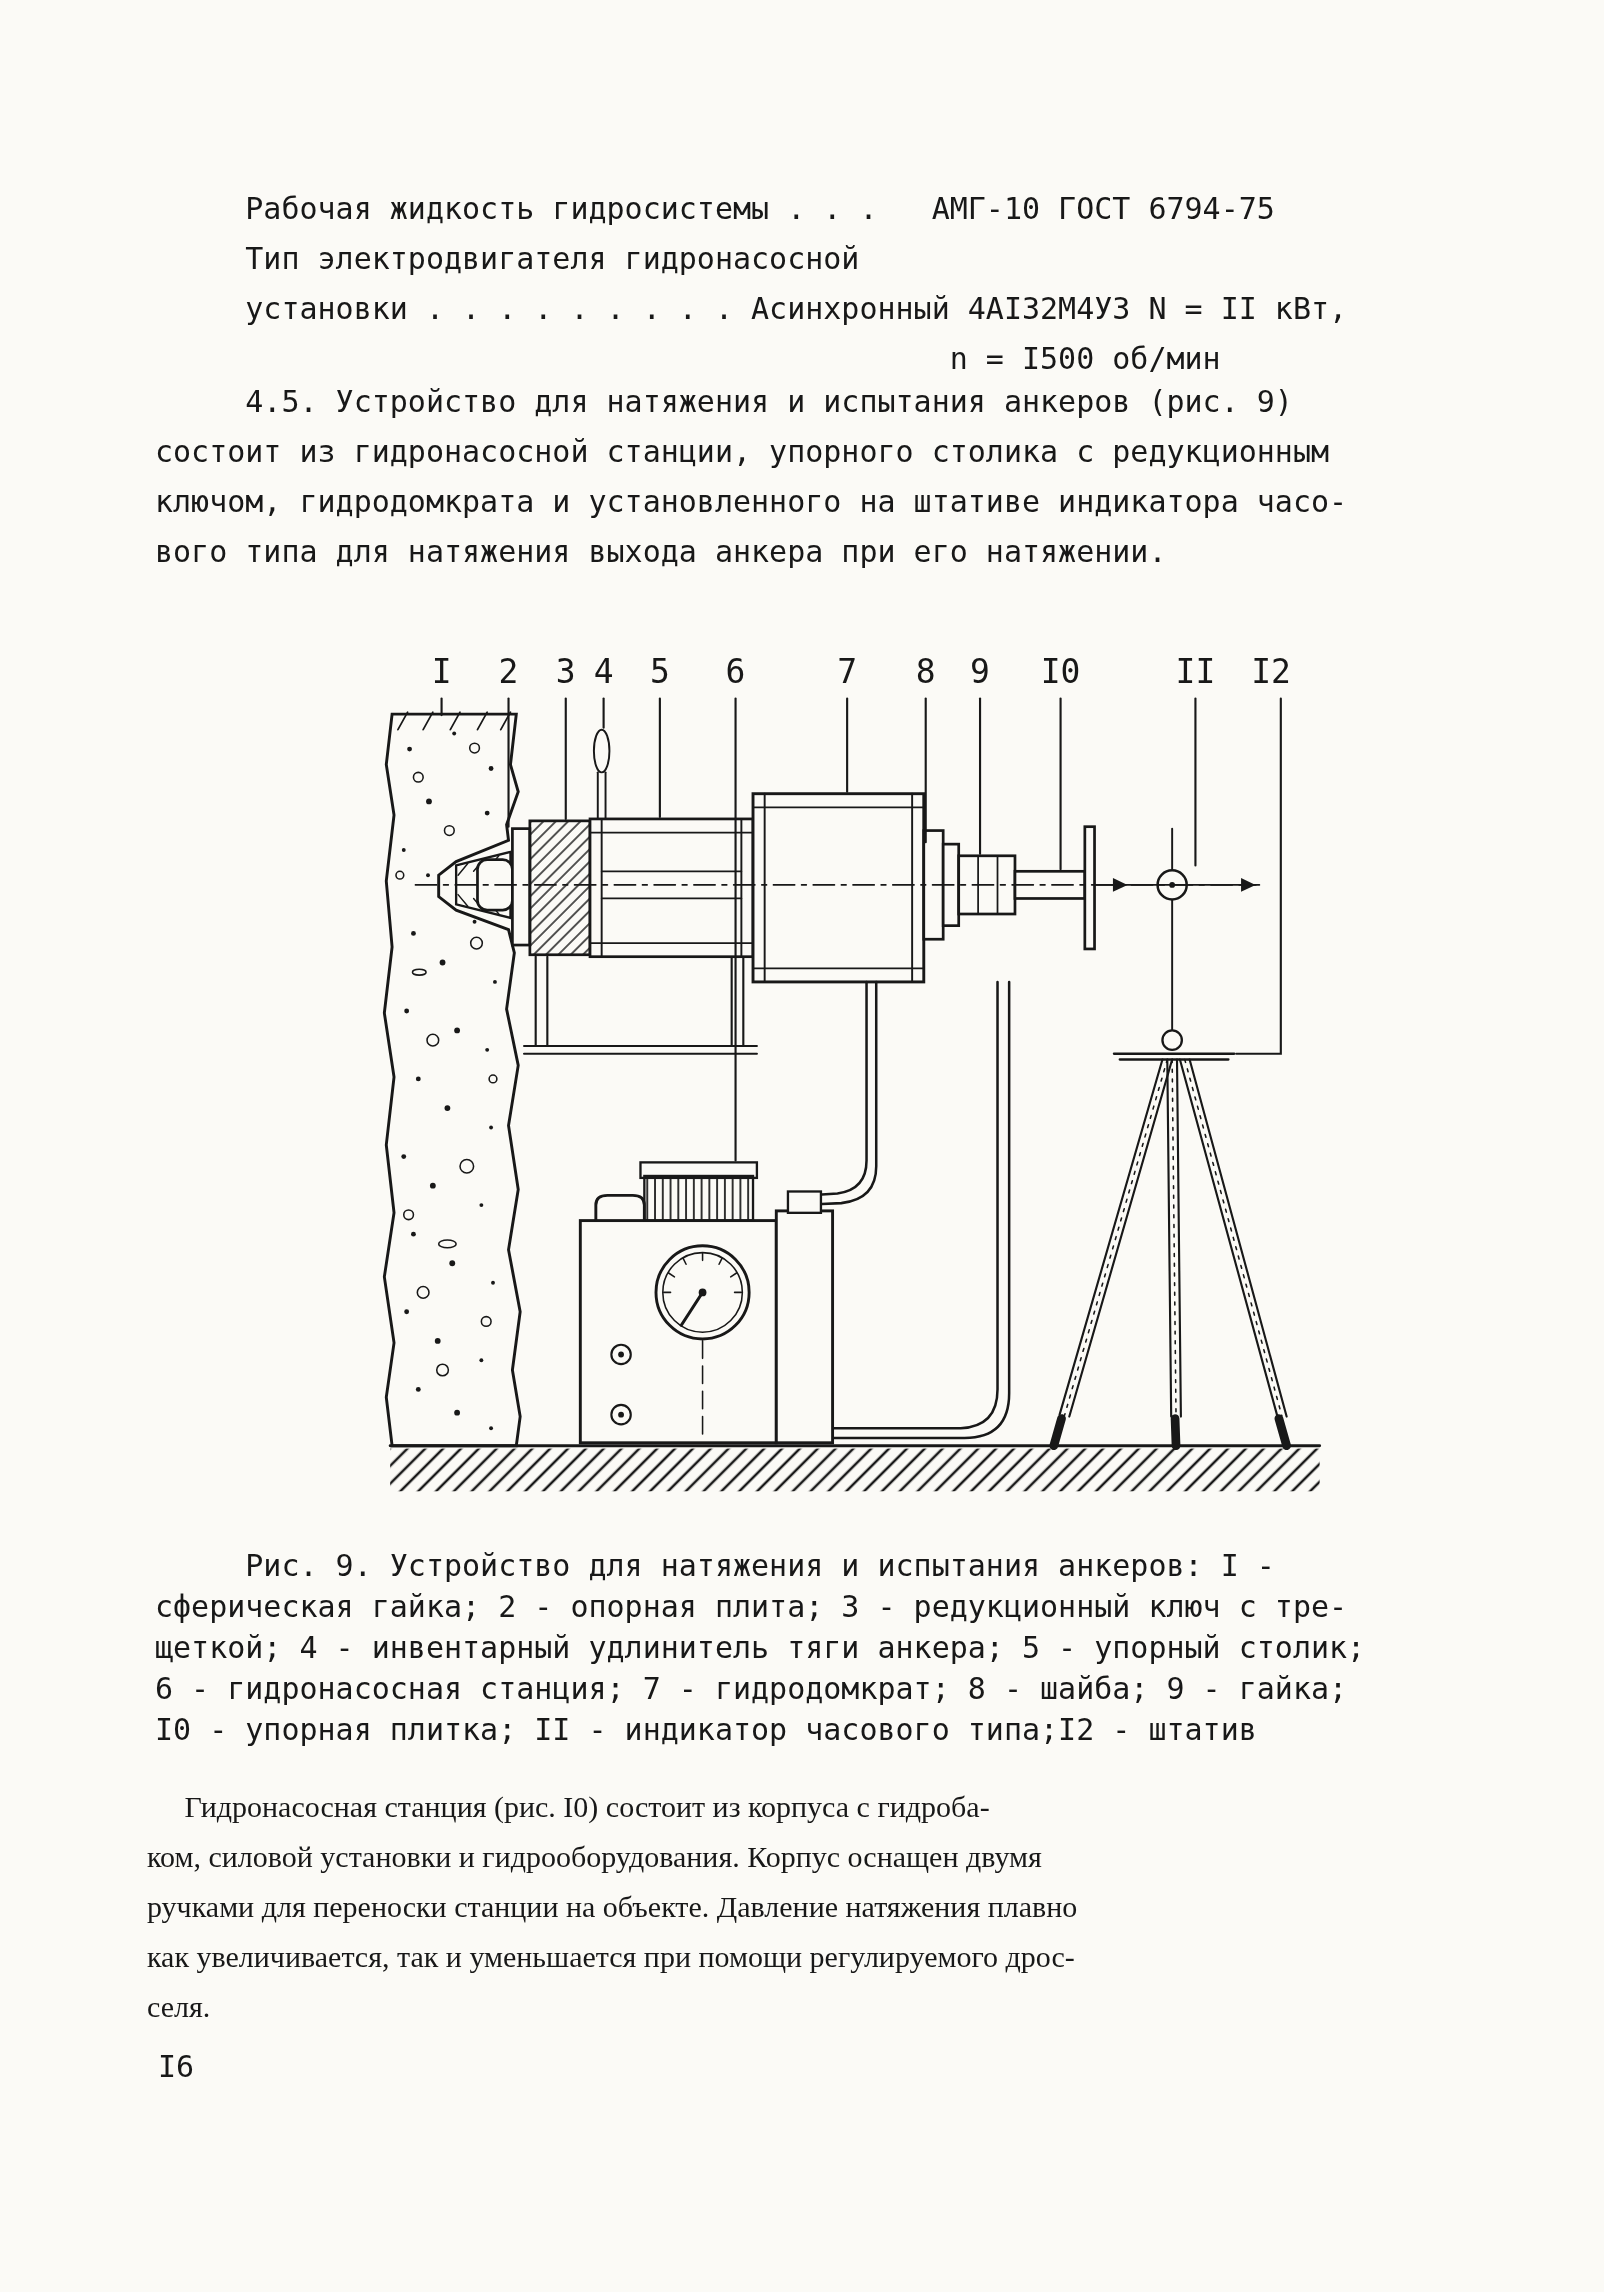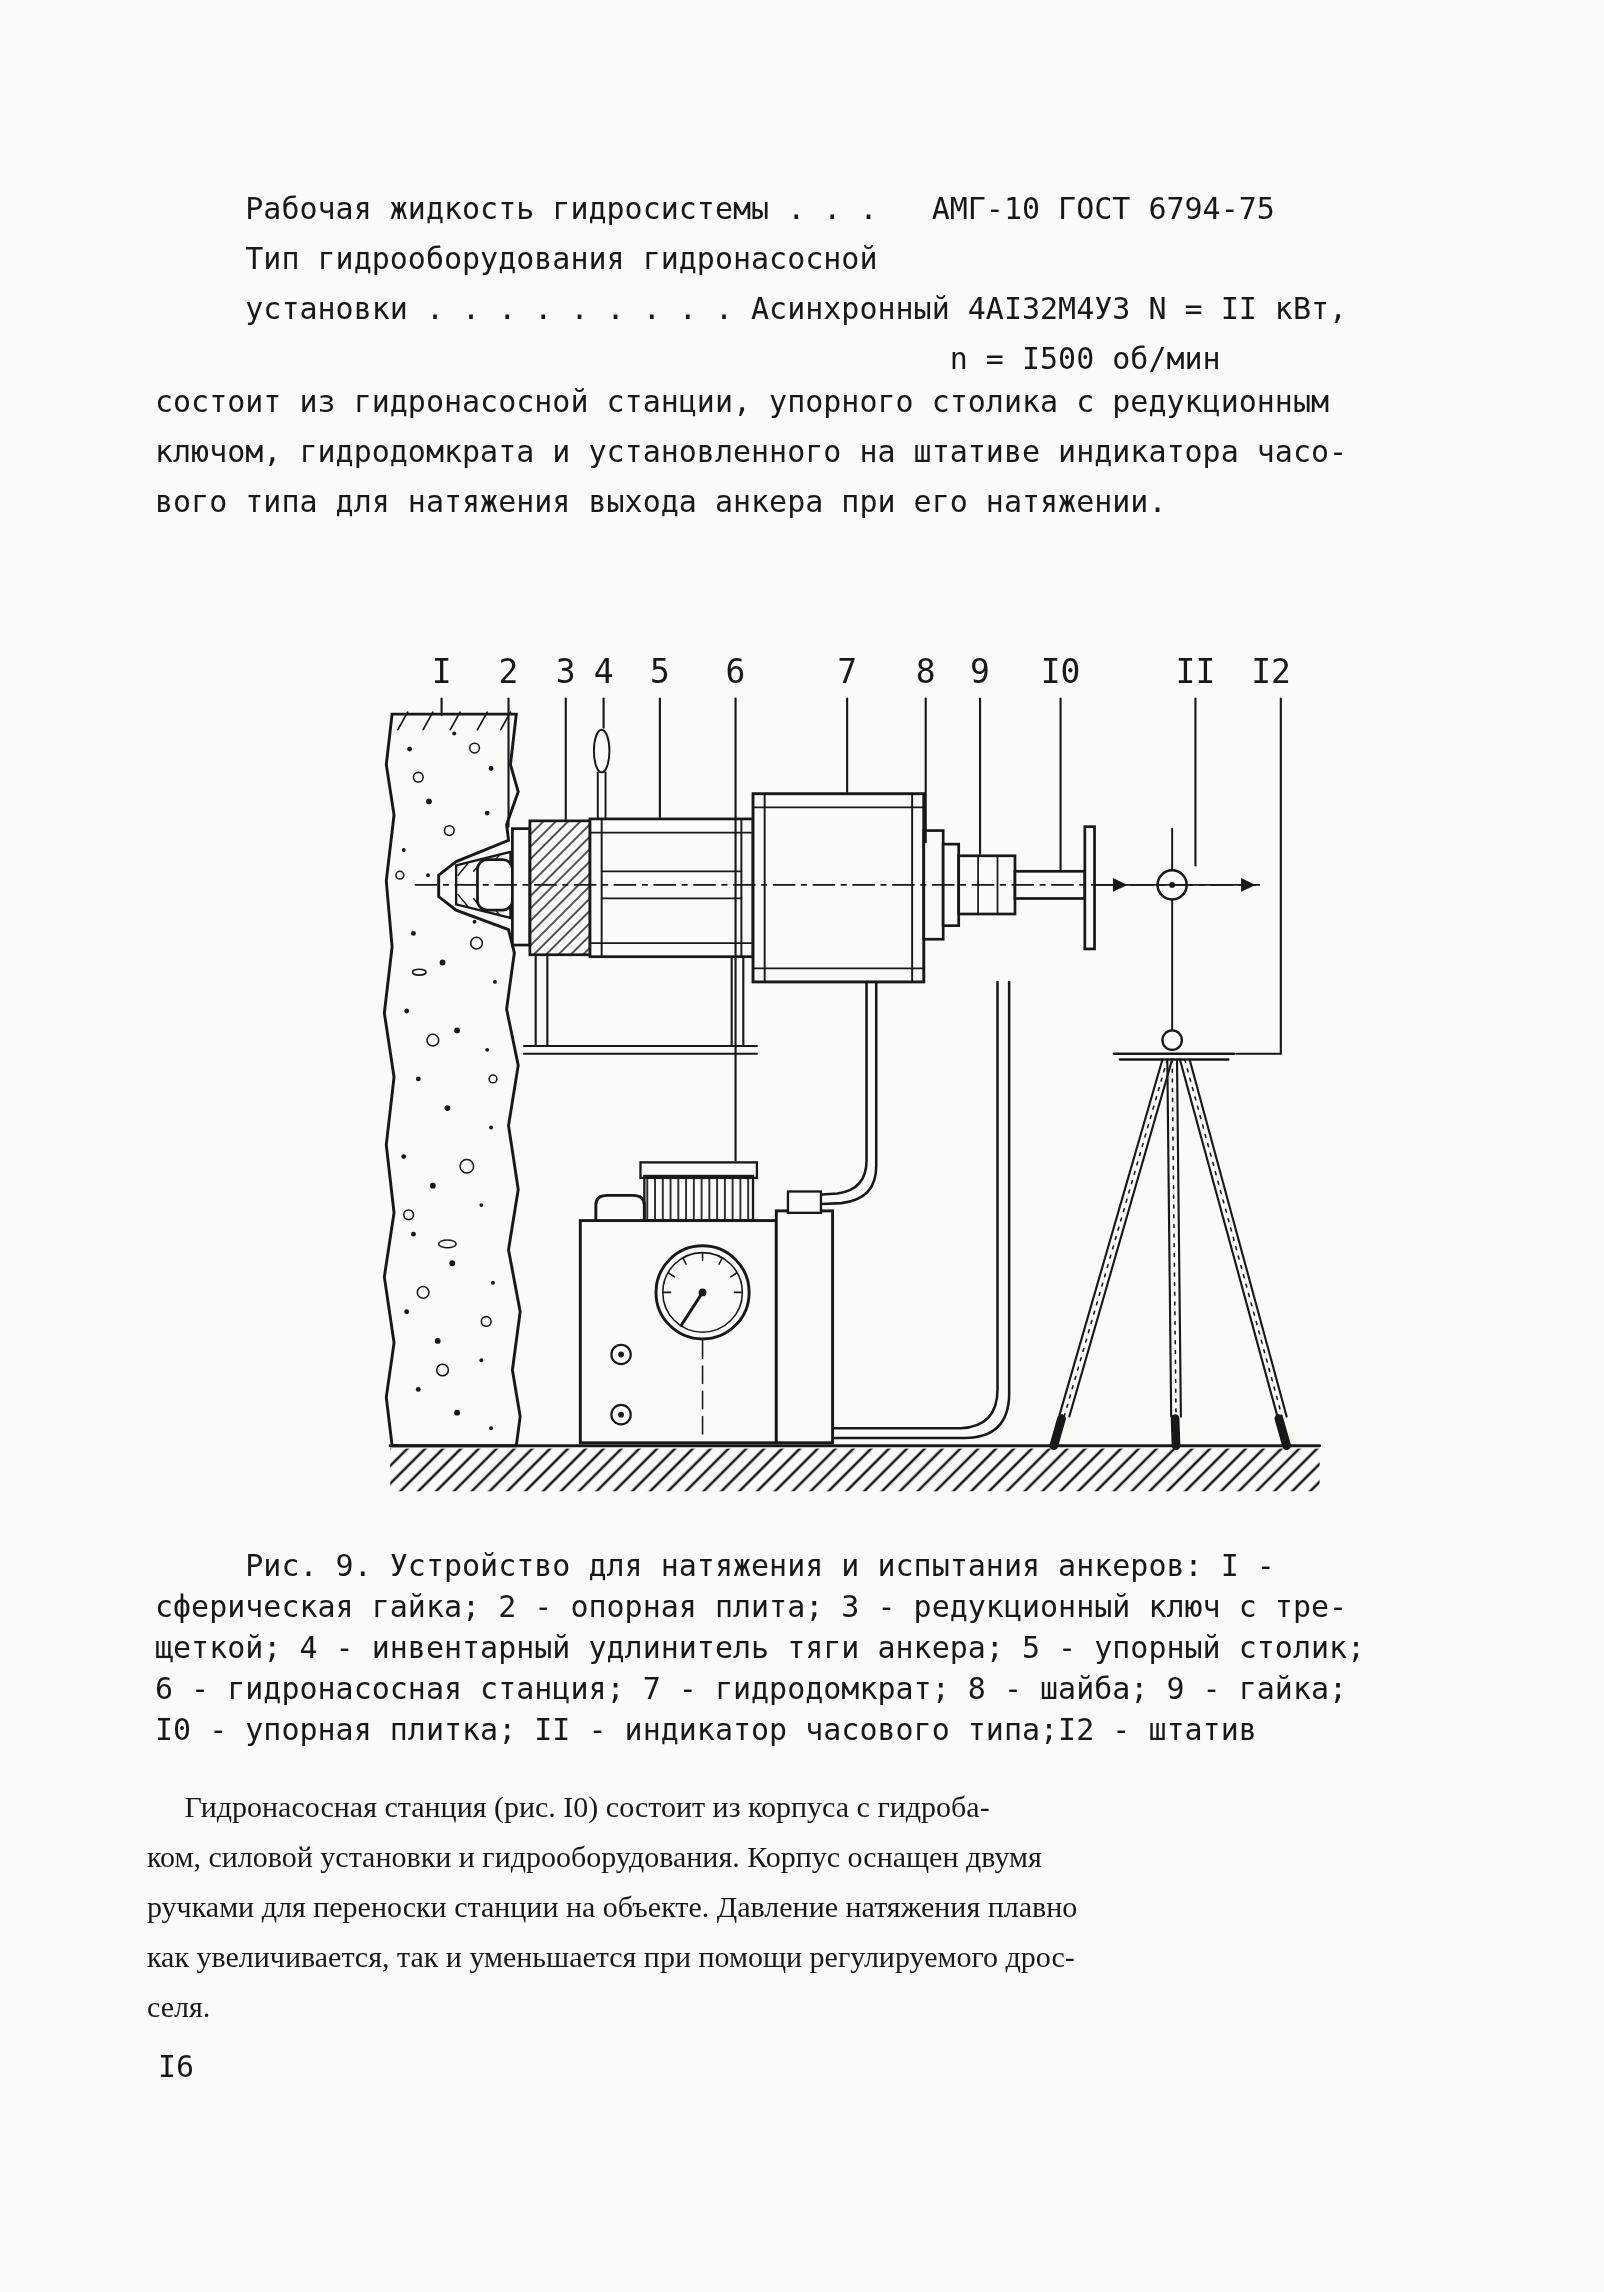--- a/index.html
+++ b/index.html
@@ -23,23 +23,23 @@
     font-family: "DejaVu Sans Mono", "Liberation Mono", monospace;
     font-size: 34px; fill: #181818; stroke: none; text-anchor: middle;
   }
   .pnum { font-size: 30px; }
 </style>
 </head>
 <body>
 
 <div class="page">
 
-  <div class="tblock lh52" style="left:155px; top:184px;"><div>     Рабочая жидкость гидросистемы . . .   АМГ-10 ГОСТ 6794-75</div><div>     Тип гидрооборудования гидронасосной</div><div>     установки . . . . . . . . . Асинхронный 4АI32М4УЗ N = II кВт,</div><div>                                            n = I500 об/мин</div></div>
-
-  <div class="tblock lh52" style="left:155px; top:377px;"><div>состоит из гидронасосной станции, упорного столика с редукционным</div><div>ключом, гидродомкрата и установленного на штативе индикатора часо-</div><div>вого типа для натяжения выхода анкера при его натяжении.</div></div>
+  <div class="tblock lh52" style="left:155px; top:184px;"><div>     Рабочая жидкость гидросистемы . . .   АМГ-10 ГОСТ 6794-75</div><div>     Тип электродвигателя гидронасосной</div><div>     установки . . . . . . . . . Асинхронный 4АI32М4УЗ N = II кВт,</div><div>                                            n = I500 об/мин</div></div>
+
+  <div class="tblock lh52" style="left:155px; top:377px;"><div>     4.5. Устройство для натяжения и испытания анкеров (рис. 9)</div><div>состоит из гидронасосной станции, упорного столика с редукционным</div><div>ключом, гидродомкрата и установленного на штативе индикатора часо-</div><div>вого типа для натяжения выхода анкера при его натяжении.</div></div>
 
   <svg class="figure" width="1605" height="912" viewBox="0 0 1654 940">
     <defs>
       <pattern id="gh" width="13" height="13" patternUnits="userSpaceOnUse" patternTransform="rotate(45)">
         <line x1="3" y1="0" x2="3" y2="13" stroke="#181818" stroke-width="2.6"></line>
       </pattern>
       <pattern id="dh" width="9" height="9" patternUnits="userSpaceOnUse" patternTransform="rotate(45)">
         <line x1="2" y1="0" x2="2" y2="9" stroke="#181818" stroke-width="1.5"></line>
       </pattern>
       <pattern id="vh" width="8" height="8" patternUnits="userSpaceOnUse">

